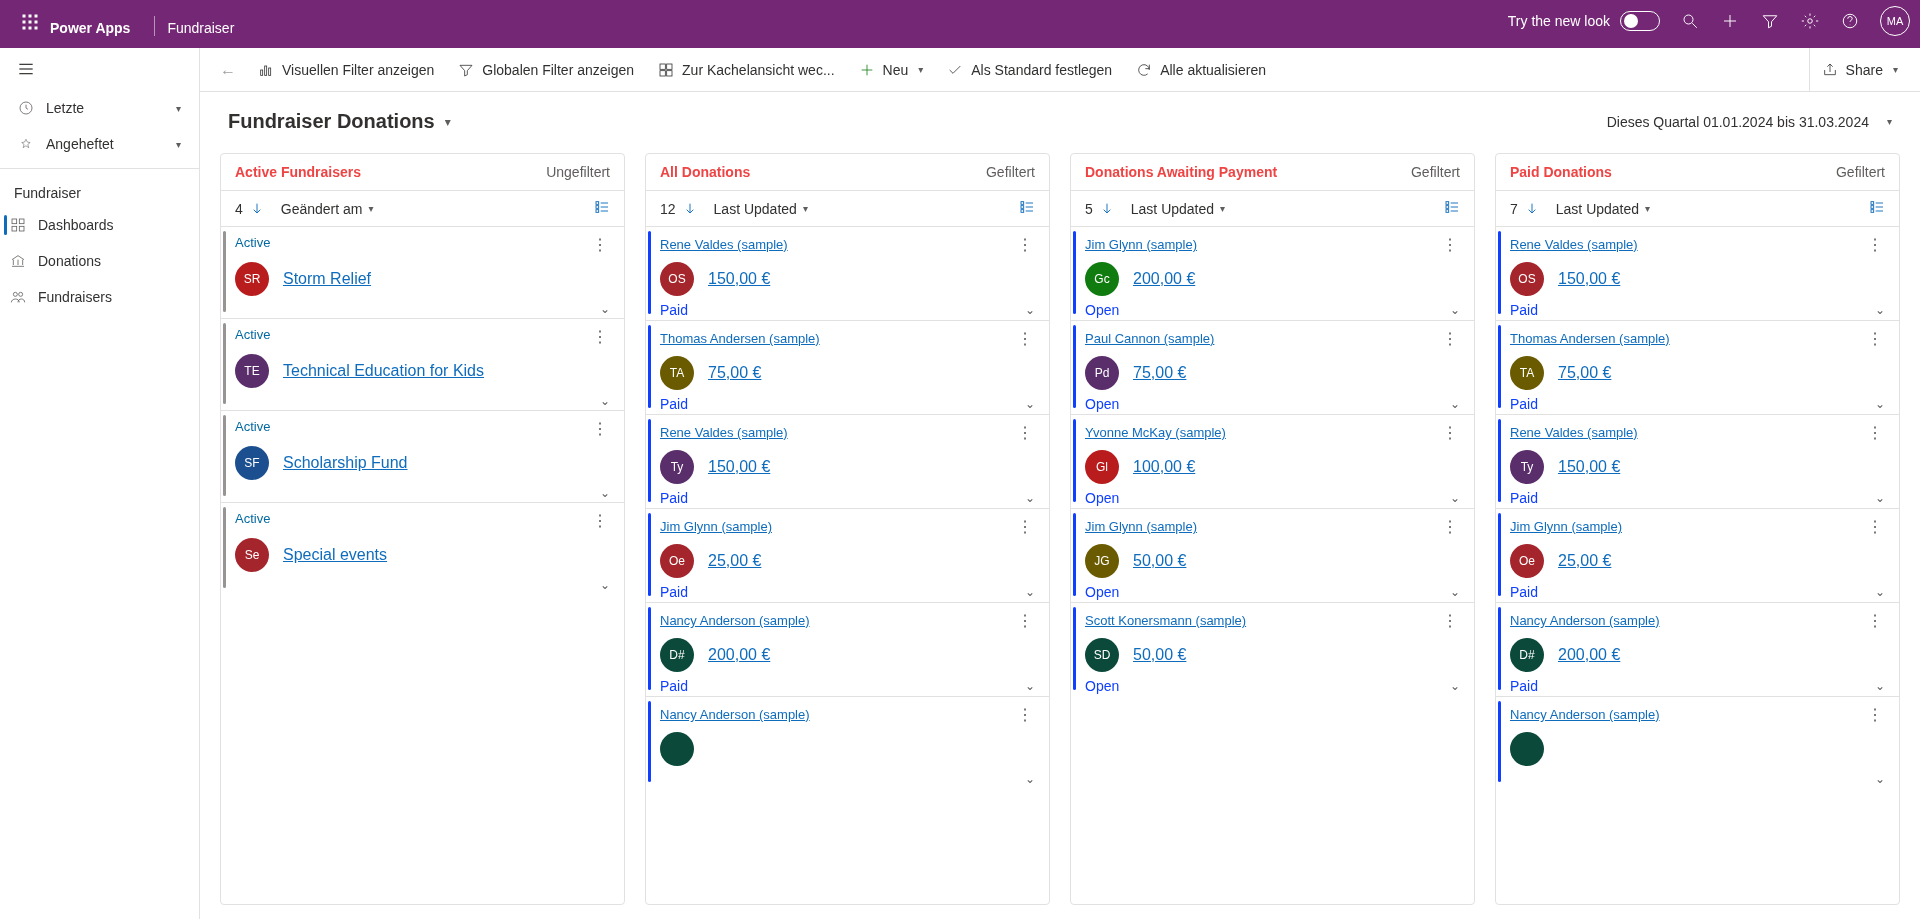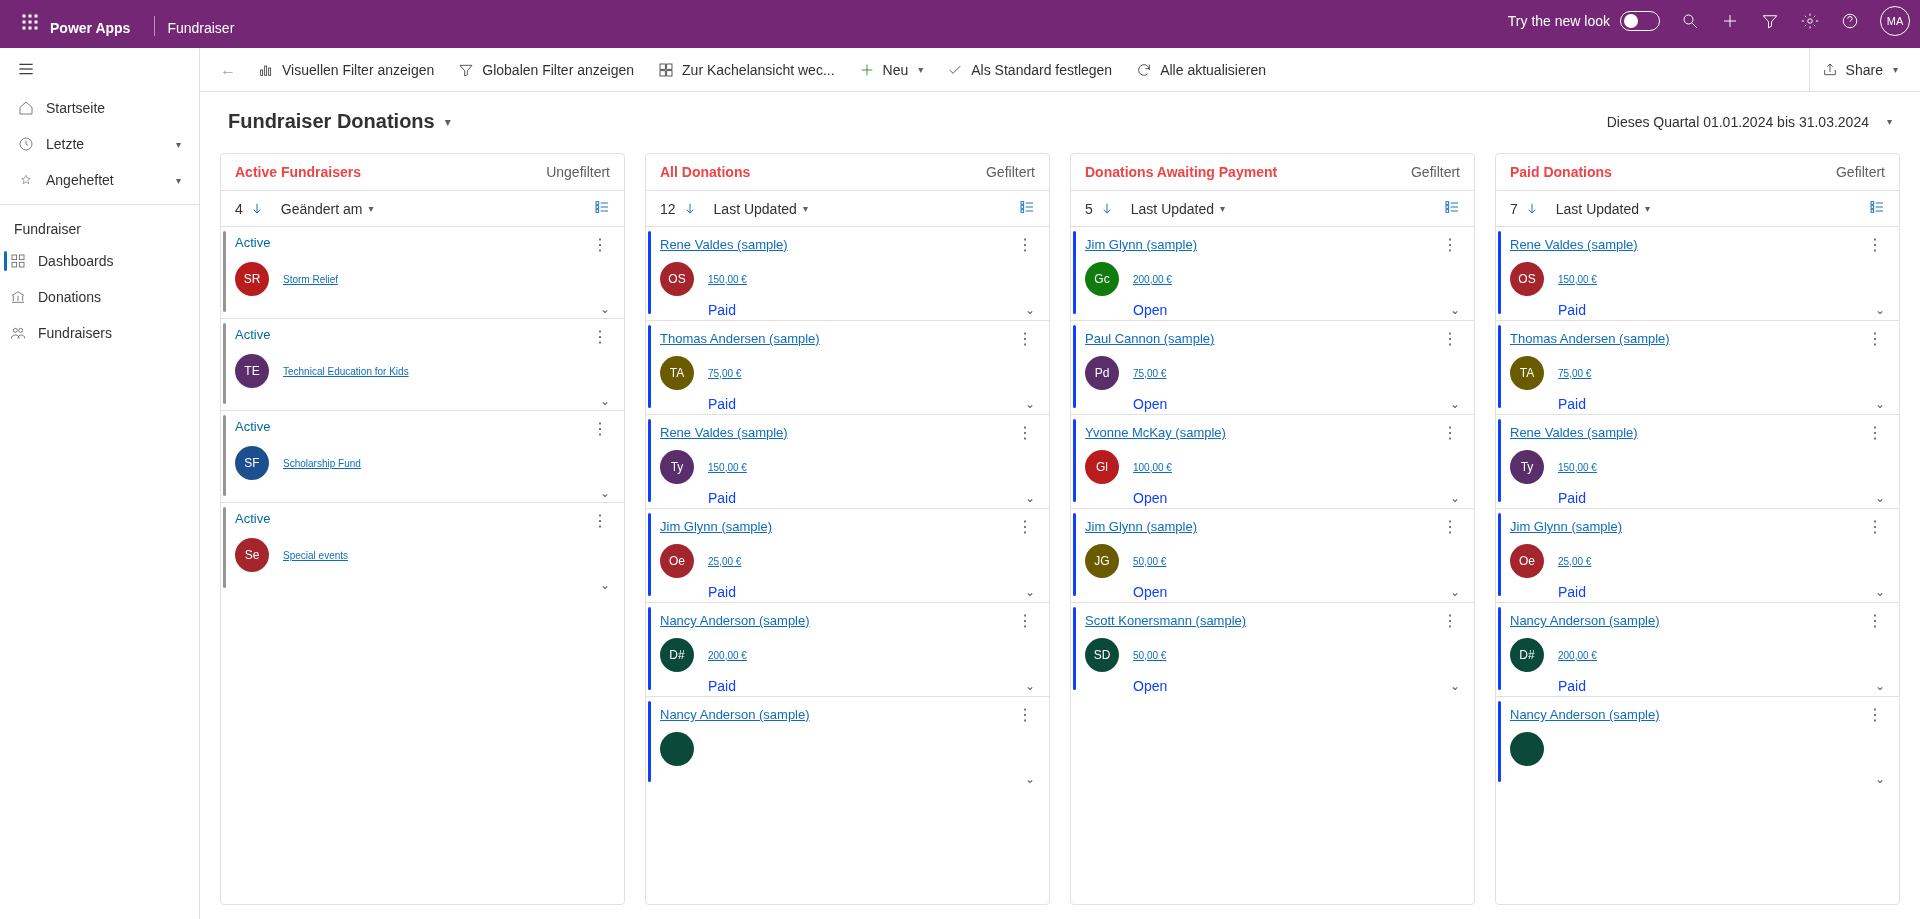--- a/index.html
+++ b/index.html
@@ -71,22 +71,22 @@
   .rows::-webkit-scrollbar-thumb{background:#c8c6c4;border-radius:4px;}
   .row{border-top:1px solid #e1e1e1; position:relative; padding:8px 14px 0 14px;}
   .row.accent::before{content:"";position:absolute;left:2px;top:4px;bottom:4px;width:3px;background:#0f40ff;border-radius:2px;}
   .row.grey::before{content:"";position:absolute;left:2px;top:4px;bottom:4px;width:3px;background:#979593;border-radius:2px;}
   .row .line1{display:flex;align-items:center;justify-content:space-between;font-size:13px;}
   .row .line1 a{color:#0f6cbd;text-decoration:underline;cursor:pointer;}
   .row .line1 .more{color:#605e5c;cursor:pointer;font-size:16px;padding:0 2px;letter-spacing:0;}
   .row .sub-status{font-size:13px;color:#0369a1;margin-bottom:4px;}
   .row .mid{display:flex;align-items:center;gap:14px;margin:8px 0 6px 0;}
   .row .badge{width:34px;height:34px;border-radius:50%;color:#fff;display:flex;align-items:center;justify-content:center;font-size:12px;font-weight:400;flex-shrink:0;}
-  .row .mid a.value{color:#0f6cbd;text-decoration:underline;font-size:10px;cursor:pointer;}
-  .row .foot{display:flex;align-items:center;justify-content:space-between;margin-left:48px;margin-bottom:2px;}
+  .row .mid a.value{color:#0f6cbd;text-decoration:underline;font-size:16px;cursor:pointer;}
+  .row .foot{display:flex;align-items:center;justify-content:space-between;margin-bottom:2px;}
   .row .foot .status{color:#0f40ff;font-size:14px;}
   .row .foot .exp{color:#605e5c;font-size:12px;cursor:pointer;}
   .row.fund .foot{margin-left:0;justify-content:flex-end;}
 </style>
 </head>
 <body>
 
 <div class="suitebar">
   <div class="waffle">
     <svg viewBox="0 0 24 24" width="18" height="18" fill="#fff">
@@ -152,26 +152,20 @@
     <div class="ham">
       <svg width="16" height="14" viewBox="0 0 24 20" stroke="#323130" stroke-width="1.8">
           <line x1="2" y1="3" x2="22" y2="3"></line>
           <line x1="2" y1="10" x2="22" y2="10"></line>
           <line x1="2" y1="17" x2="22" y2="17"></line>
         </svg>
     </div>
 
     <div class="item">
       <svg class="side-ic" viewBox="0 0 24 24">
-          <path d="M3 11l9-8 9 8v10H3z"></path>
-        </svg>
-      <span>Startseite</span>
-    </div>
-    <div class="item">
-      <svg class="side-ic" viewBox="0 0 24 24">
           <circle cx="12" cy="12" r="9"></circle>
           <path d="M12 7v5l3 2"></path>
         </svg>
       <span>Letzte</span>
       <span class="chev">▾</span>
     </div>
     <div class="item">
       <svg class="side-ic" viewBox="0 0 24 24">
           <path d="M12 2l3 6 6 1-5 4 2 7-6-4-6 4 2-7-5-4 6-1z" transform="scale(.7) translate(5 5)"></path>
         </svg>

